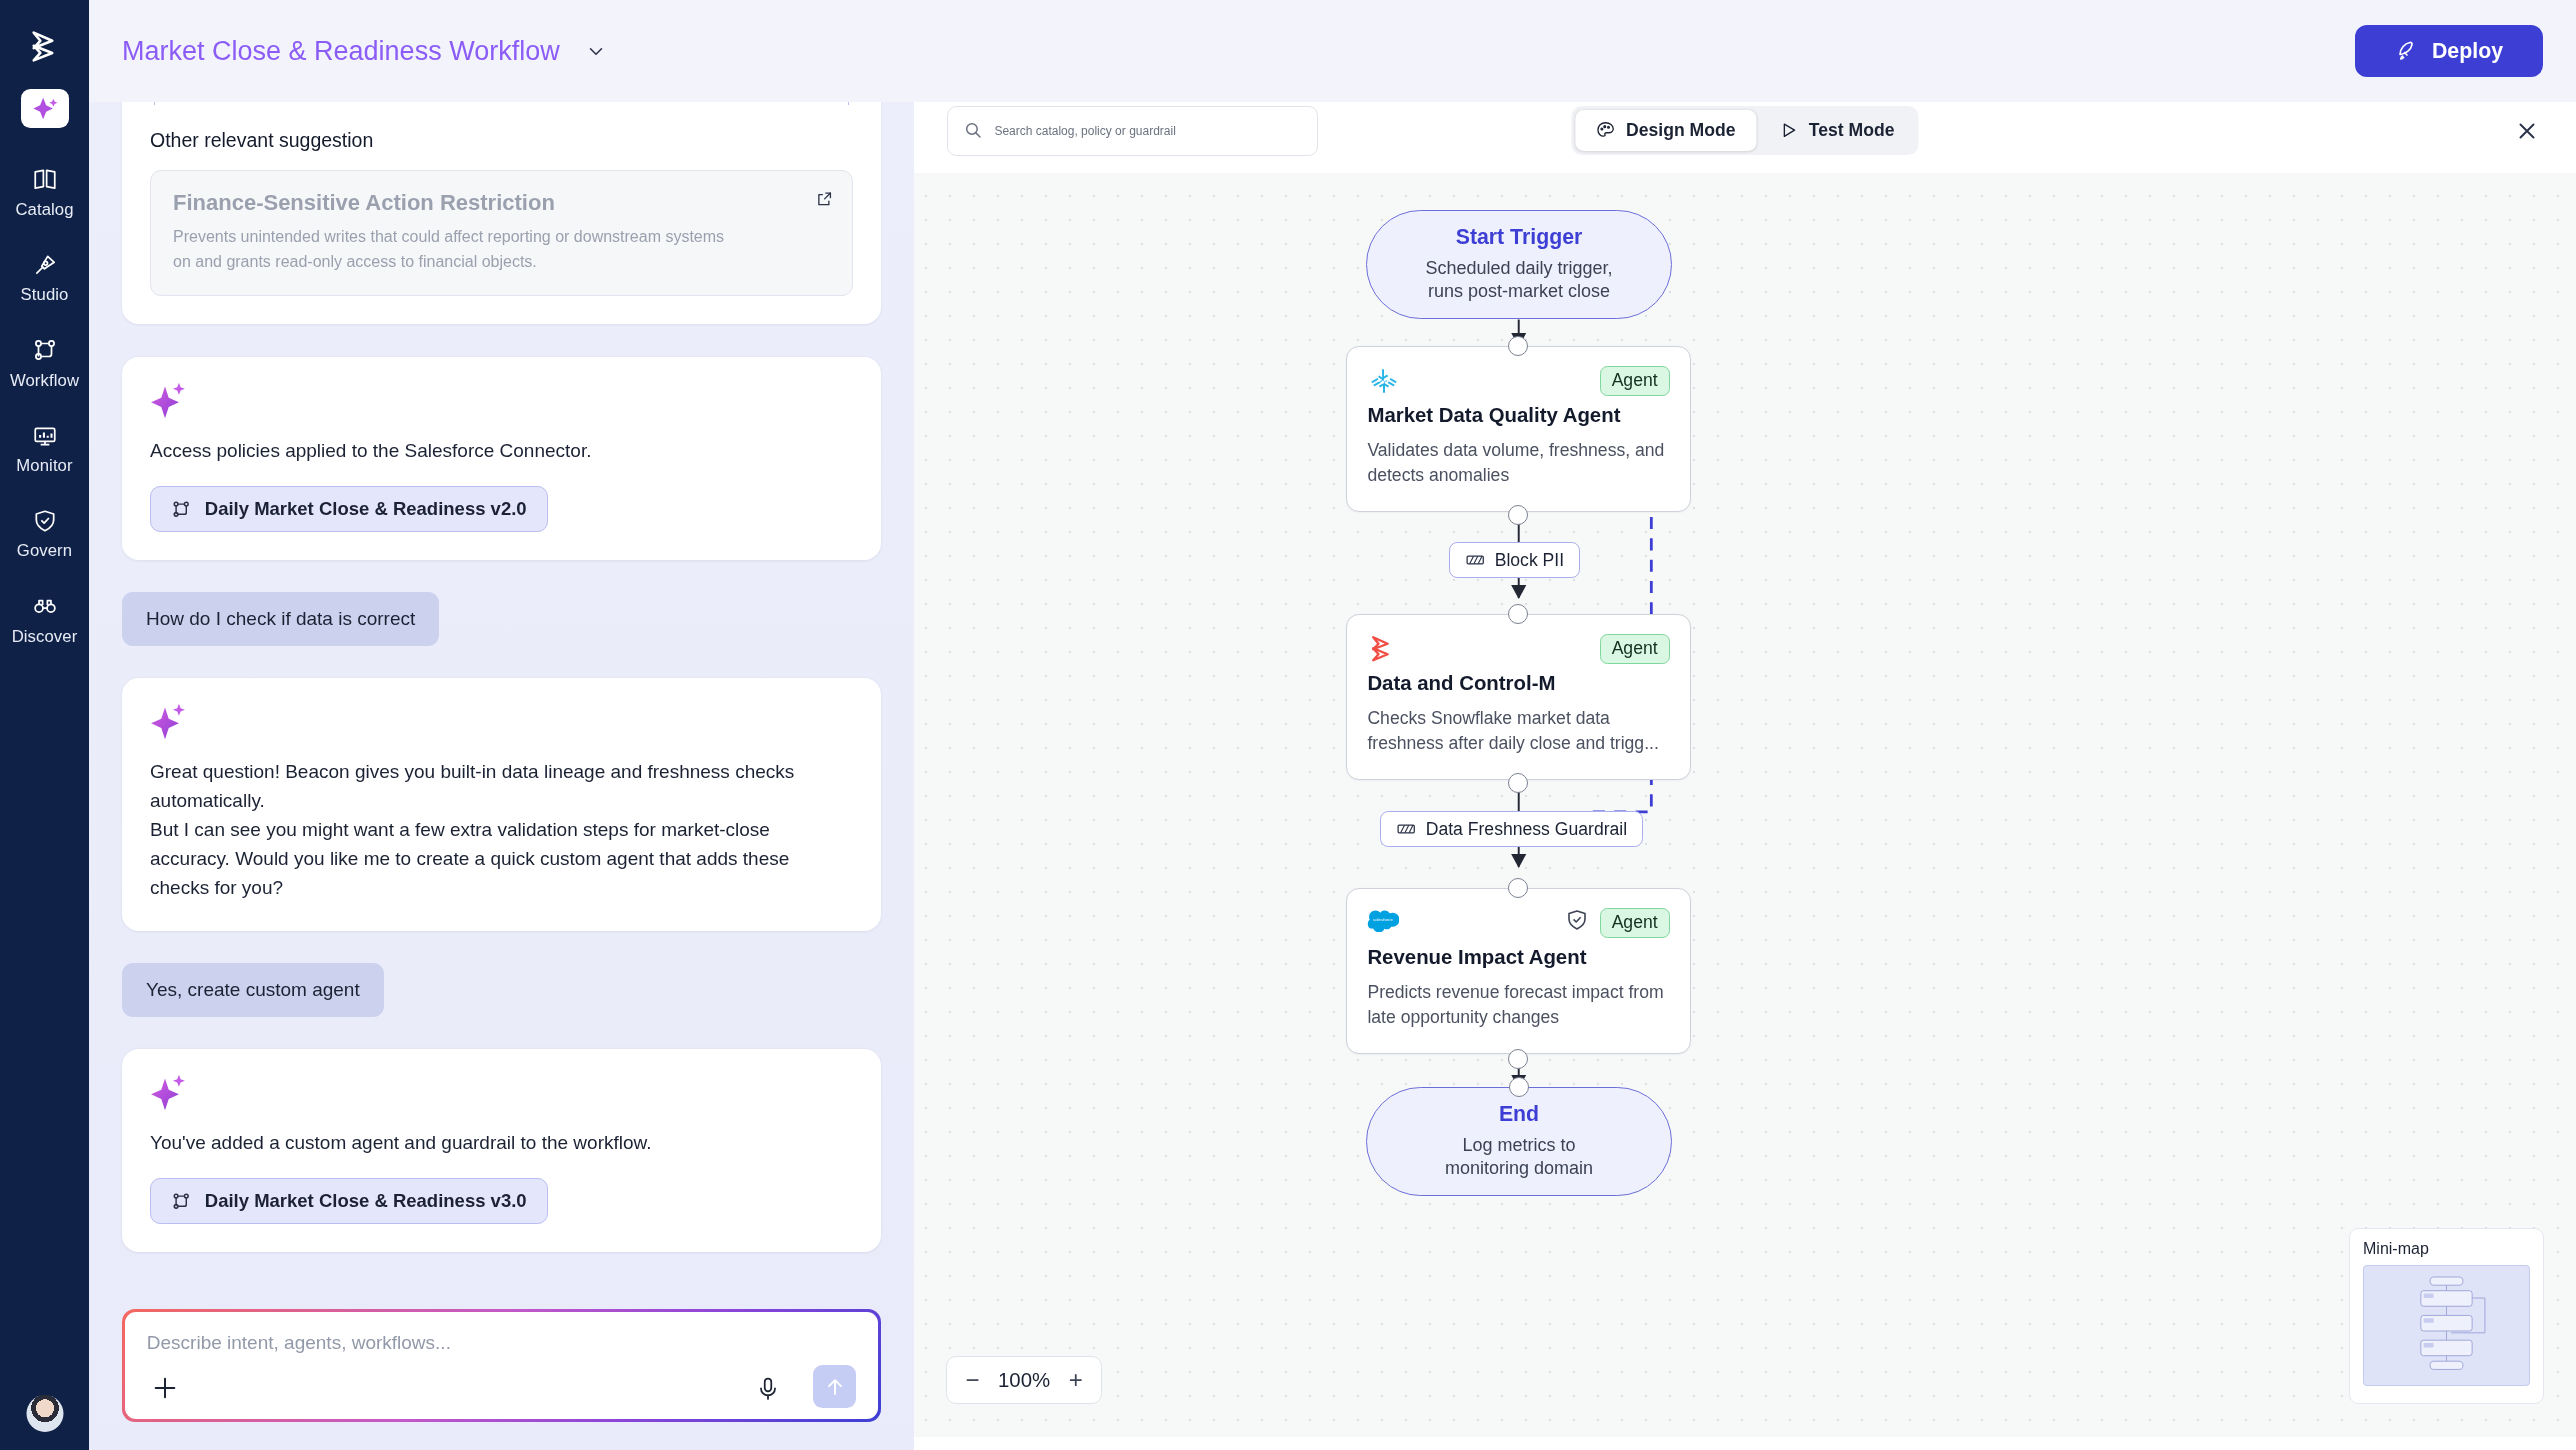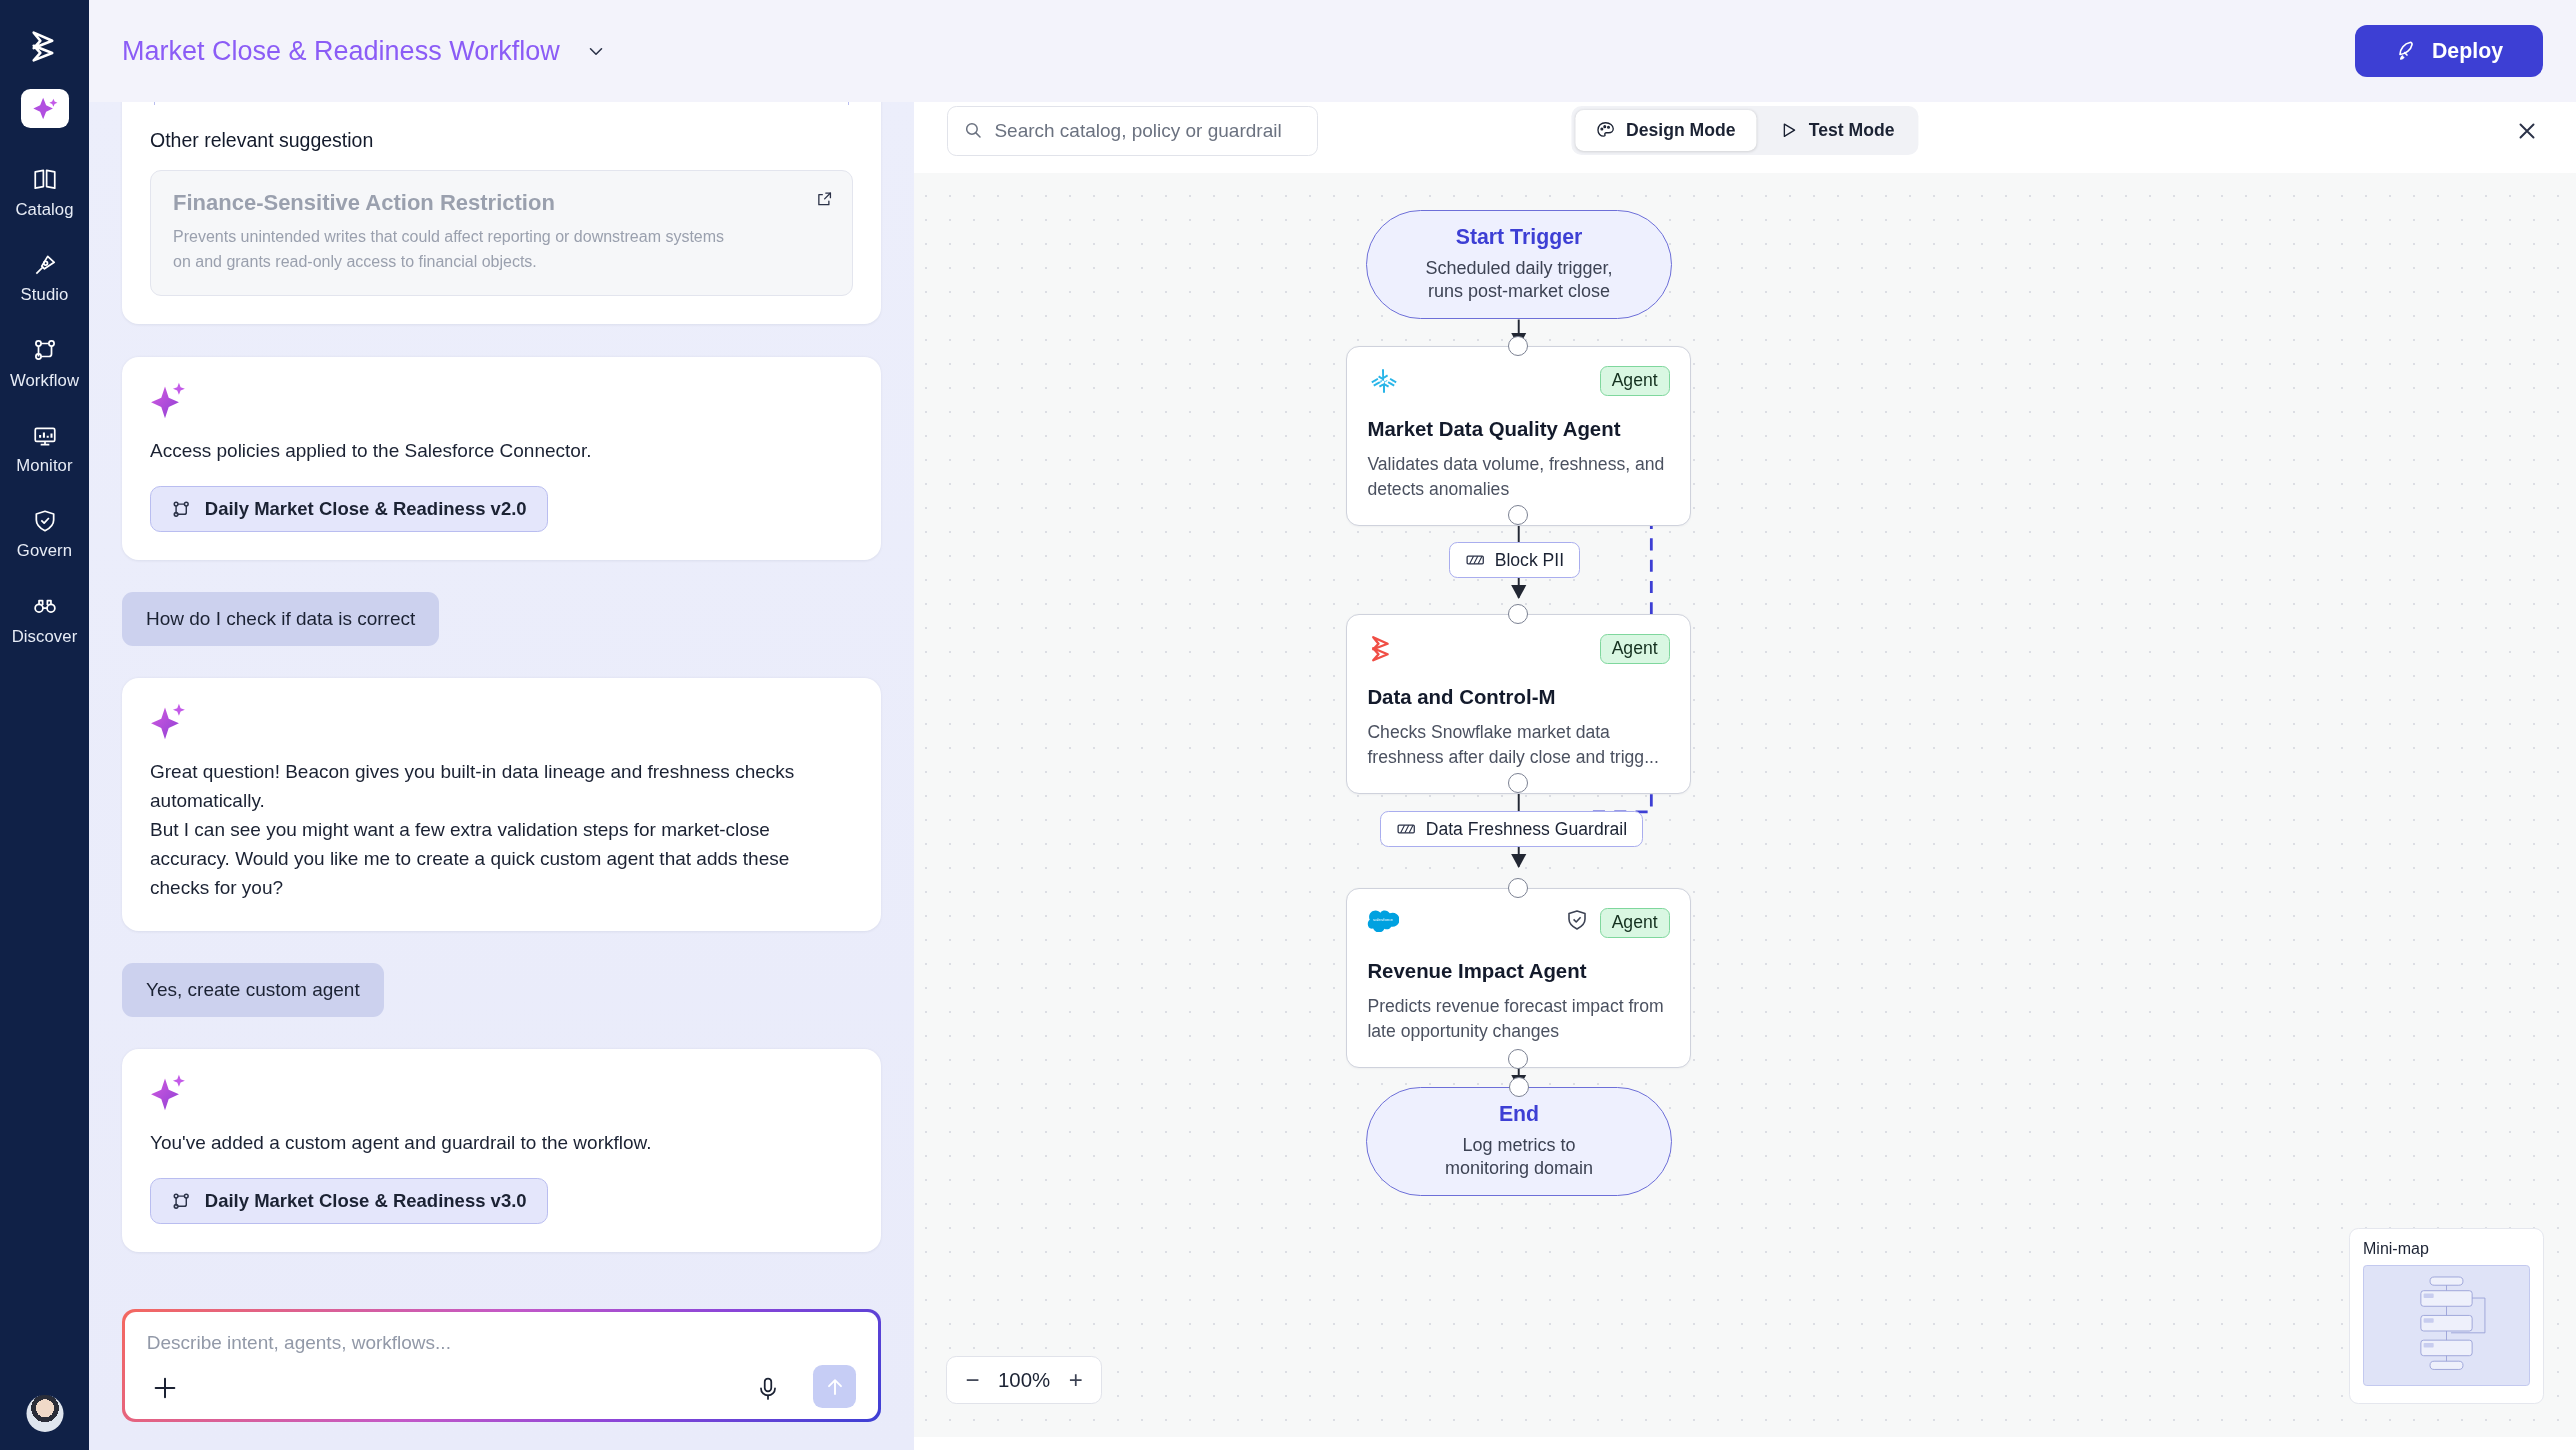--- a/index.html
+++ b/index.html
@@ -117,21 +117,21 @@
     background: #fff; border-radius: 13px 0 0 0; overflow: hidden;
   }
   .canvas-toolbar {
     position: relative; height: 85px; display: flex; align-items: center;
     padding: 0 33px; background:#fff; z-index: 20;
   }
   .search-box {
     display: flex; align-items: center; gap: 11px; width: 371px; height: 50px;
     border: 0.9px solid #e1e3ea; border-radius: 9.3px; padding: 0 15px; background:#fff;
   }
-  .search-ph { font-size: 19px; color: #6b7280; }
+  .search-ph { font-size: 12px; color: #6b7280; }
   .mode-group {
     position: absolute; left: 50%; transform: translateX(-50%);
     display: flex; background: #f1f2f6; border-radius: 10.2px; padding: 3.7px; gap: 1.9px;
   }
   .mode-btn {
     display:flex; align-items:center; gap: 10.2px; padding: 10.2px 20.4px; border-radius: 8.3px;
     font-size: 17.6px; color: #1b2233; cursor: pointer; font-weight: 700;
     font-family: "Liberation Sans", sans-serif; background: transparent; border: none;
   }
   .mode-btn.active { background: #fff; box-shadow: 0 0.9px 2.8px rgba(0,0,0,.13); }
@@ -158,21 +158,21 @@
   .agent-node {
     width: 345px; border: 0.9px solid #cfd2dc; background: #fff; border-radius: 13px;
     padding: 18.5px 20.4px 22px 20.4px; cursor: pointer; box-shadow: 0 0.9px 1.9px rgba(20,24,60,.04);
   }
   .agent-head { display: flex; align-items: flex-start; height: 37px; }
   .agent-badge {
     margin-left: auto; background: #d9f7e2; border: 0.9px solid #7fd79d; color: #14301f;
     border-radius: 7.4px; padding: 3.7px 11px; font-size: 17.6px;
   }
   .shield-ico { margin-left:auto; margin-right: 11px; }
-  .agent-name { font-size: 20.4px; font-weight: 700; color: #131a2b; margin-top: 15px; }
+  .agent-name { font-size: 20.4px; font-weight: 700; color: #131a2b; margin-top: 1px; }
   .agent-desc { font-size: 17.6px; color: #4b5160; line-height: 1.45; margin-top: 11px; }
 
   .guard-chip {
     position: absolute; display: inline-flex; align-items: center; gap: 9.3px;
     background: #fff; border: 0.9px solid #a9adee; border-radius: 8.3px;
     padding: 6.5px 15px; font-size: 17.6px; color: #1b2233; cursor: pointer; white-space: nowrap;
   }
   .port {
     position: absolute; width: 20.4px; height: 20.4px; border-radius: 50%;
     background: #fff; border: 1.9px solid #7b8192;

